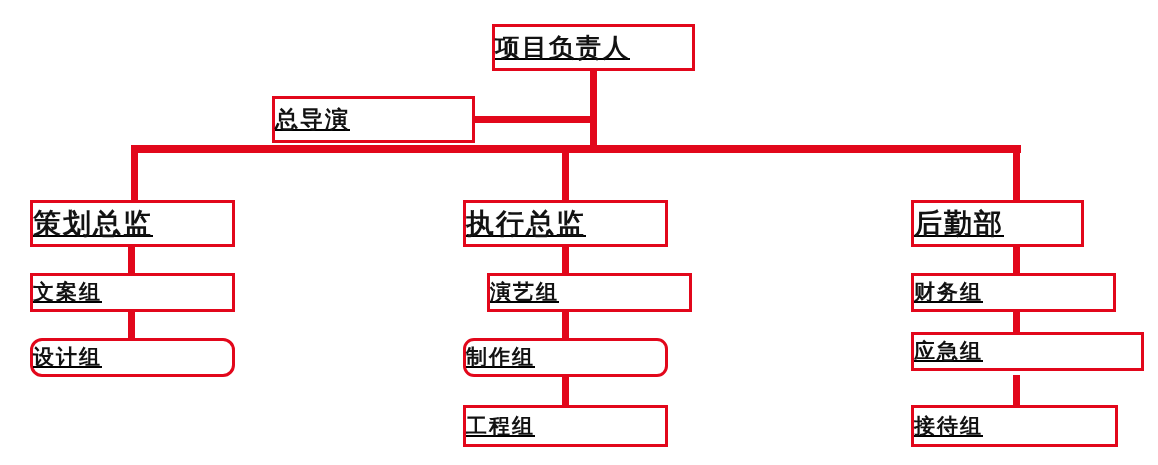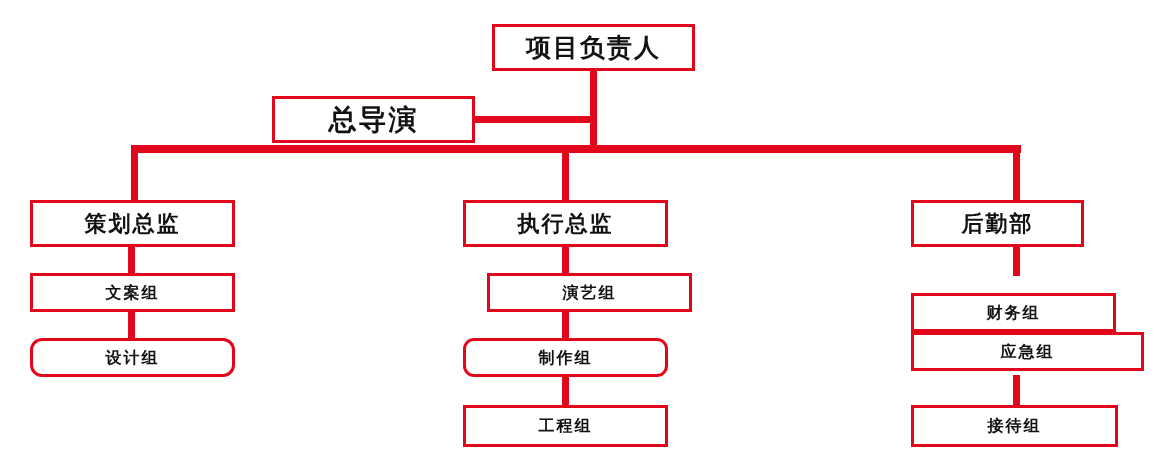--- a/index.html
+++ b/index.html
@@ -17,35 +17,36 @@
     background: #ffffff;
     overflow: hidden;
   }
   .node {
     position: absolute;
     box-sizing: border-box;
     background: #ffffff;
     border: 3px solid #e2071b;
     display: flex;
     align-items: center;
-    justify-content: center;
+    justify-content: flex-start;
     z-index: 3;
+    text-decoration: underline;
   }
   .node .label {
     font-family: "DejaVu Sans", "Liberation Sans", sans-serif;
     font-weight: bold;
     color: #121212;
     letter-spacing: 2px;
     white-space: nowrap;
     line-height: 1;
   }
   .lvl0 .label { font-size: 25px; }
-  .lvl1 .label { font-size: 28px; }
-  .lvl2 .label { font-size: 22px; }
-  .lvl3 .label { font-size: 16px; }
+  .lvl1 .label { font-size: 23px; }
+  .lvl2 .label { font-size: 28px; }
+  .lvl3 .label { font-size: 21px; }
   .conn {
     position: absolute;
     background: #e2071b;
     z-index: 1;
   }
 </style>
 </head>
 <body>
 
 <div id="chart">
@@ -100,21 +101,21 @@
   <div class="node lvl3" style="left:463px; top:338px; width:205px; height:39px;border-radius:11px;">
     <span class="label">制作组</span>
   </div>
   <div class="node lvl3" style="left:463px; top:405px; width:205px; height:42px;">
     <span class="label">工程组</span>
   </div>
 
   <div class="node lvl2" style="left:911px; top:200px; width:173px; height:47px;">
     <span class="label">后勤部</span>
   </div>
-  <div class="node lvl3" style="left:911px; top:273px; width:205px; height:39px;margin-top:20px;">
+  <div class="node lvl3" style="left:911px; top:273px; width:205px; height:39px;">
     <span class="label">财务组</span>
   </div>
   <div class="node lvl3" style="left:911px; top:332px; width:233px; height:39px;">
     <span class="label">应急组</span>
   </div>
   <div class="node lvl3" style="left:911px; top:405px; width:207px; height:42px;">
     <span class="label">接待组</span>
   </div>
 
 </div>

